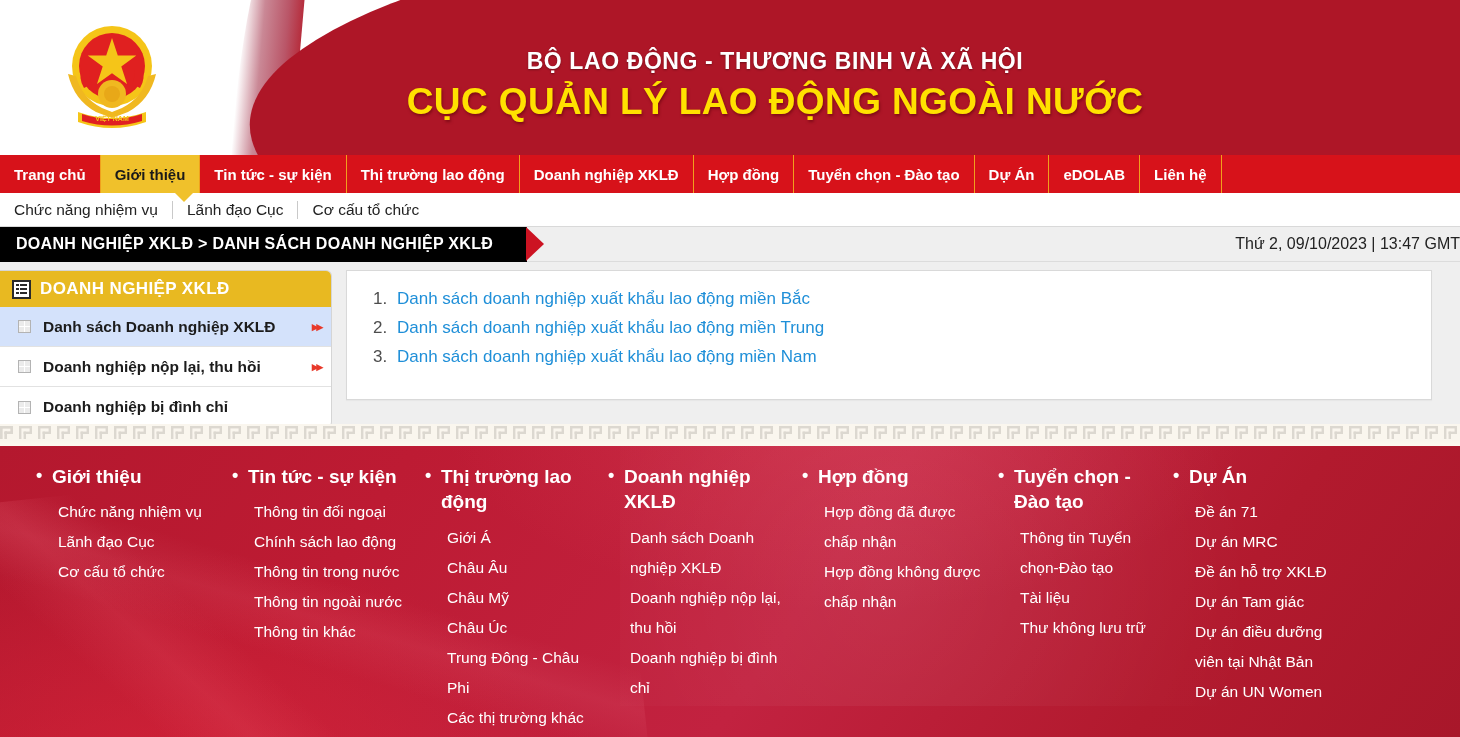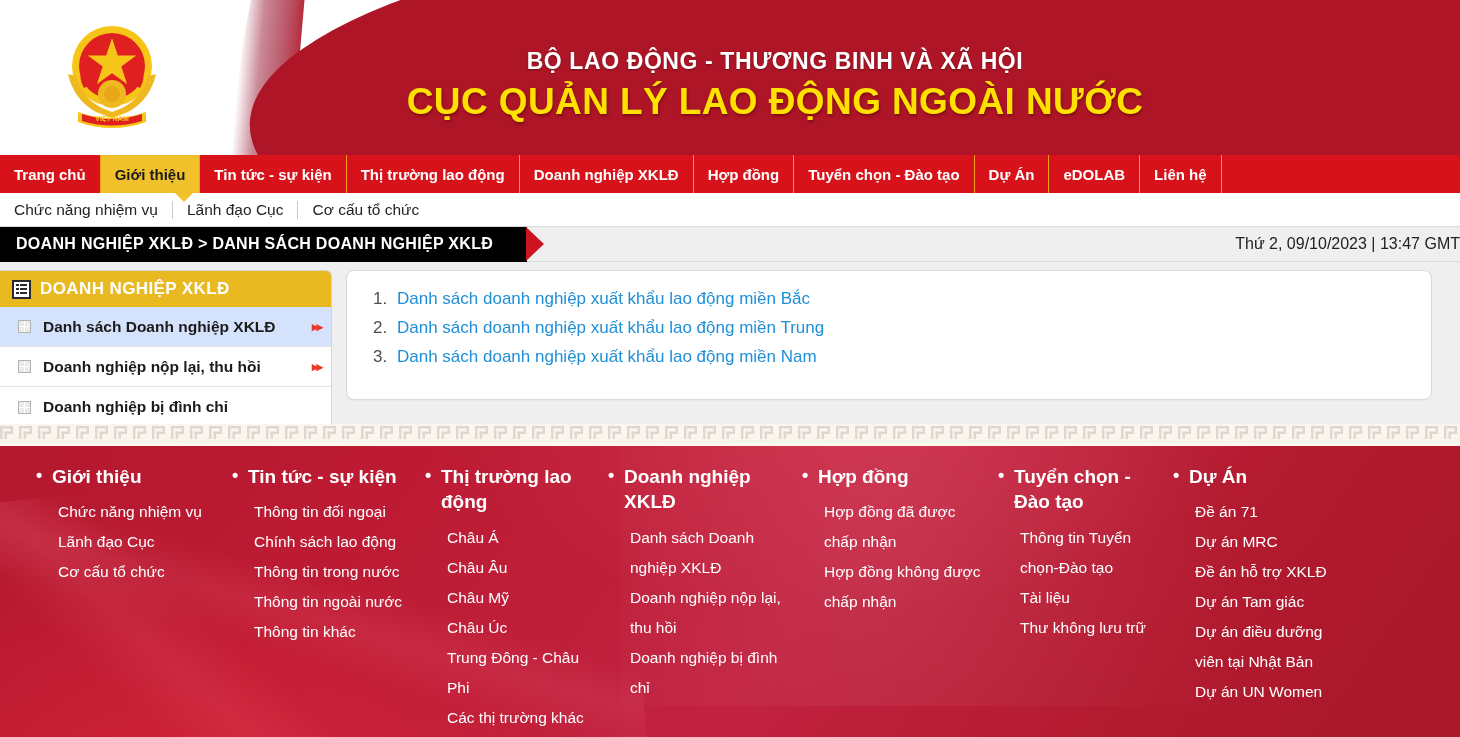--- a/index.html
+++ b/index.html
@@ -196,21 +196,21 @@
   }
   .side-label {
     font-size: 15.5px; font-weight: bold; color: #1c1c1c; white-space: nowrap;
   }
   .side-arrow {
     margin-left: auto; color: #e8392a; font-size: 13px; font-weight: bold;
     letter-spacing: -2px; line-height: 1;
   }
   .content {
     flex: 1; margin: 0 28px 0 14px;
-    background: #ffffff; border: 1px solid #d9d9d9; border-radius: 8px;
+    background: #ffffff; border: 1px solid #d9d9d9; border-radius: 0;
     padding: 18px 20px 18px 20px; align-self: flex-start;
     box-shadow: 0 1px 1px rgba(0,0,0,.03);
     height: 130px;
   }
   .content ol { list-style: none; counter-reset: li; }
   .content li {
     counter-increment: li; margin-bottom: 9px;
     font-size: 17px; color: #333333; padding-left: 30px; position: relative;
   }
   .content li::before {
@@ -528,21 +528,21 @@
             <a>Thông tin đối ngoại</a>
             <a>Chính sách lao động</a>
             <a>Thông tin trong nước</a>
             <a>Thông tin ngoài nước</a>
             <a>Thông tin khác</a>
           </div>
         </div>
         <div class="fcol c3">
           <div class="fcol-title">Thị trường lao động</div>
           <div class="fcol-links">
-            <a>Châu Á</a>
+            <a>Giới Á</a>
             <a>Châu Âu</a>
             <a>Châu Mỹ</a>
             <a>Châu Úc</a>
             <a>Trung Đông - Châu Phi</a>
             <a>Các thị trường khác</a>
           </div>
         </div>
         <div class="fcol c4">
           <div class="fcol-title">Doanh nghiệp XKLĐ</div>
           <div class="fcol-links">

